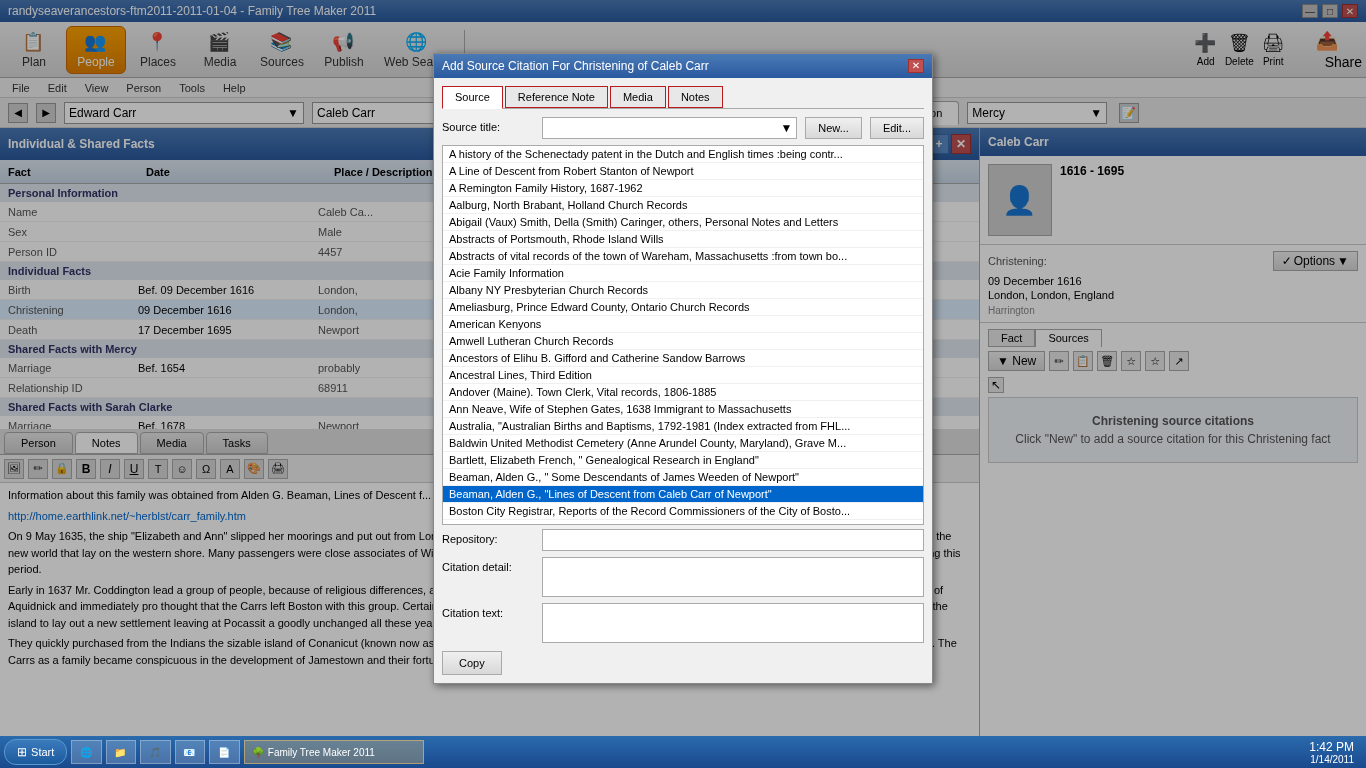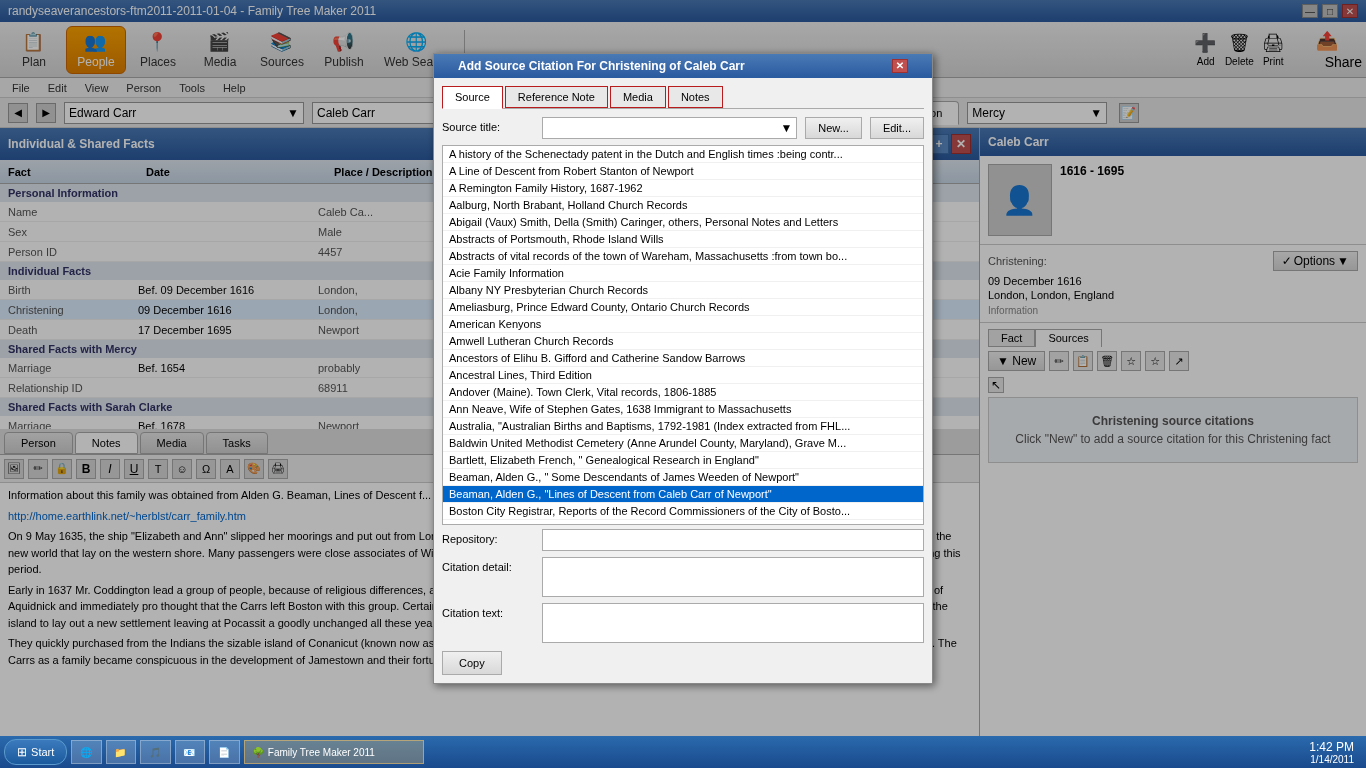--- a/index.html
+++ b/index.html
@@ -318,25 +318,24 @@
       background: #f0f0f0;
       border: 1px solid #888;
       box-shadow: 2px 2px 8px rgba(0,0,0,0.5);
       width: 500px;
     }
     #modal-title-bar {
       background: linear-gradient(to bottom, #4a7ab5, #2a5a9f);
       height: 24px;
       display: flex;
       align-items: center;
-      padding: 0 24px;
+      padding: 0 8px;
       color: white;
       font-size: 12px;
       justify-content: space-between;
-      font-weight: bold;
     }
     #modal-close-btn {
       width: 16px; height: 14px; background: #c05050; border: 1px solid #a03030;
       display: flex; align-items: center; justify-content: center; color: white; font-size: 10px;
       cursor: pointer;
     }
     #modal-body { padding: 8px; }
     #modal-tabs { display: flex; margin-bottom: 8px; border-bottom: 1px solid #aaa; }
     .modal-tab {
       padding: 4px 12px; border: 1px solid #b91c1c; background: #e8e8e8;
@@ -616,21 +615,21 @@
       <div class="christening-row">
         <span class="christening-label">Christening:</span>
         <div class="options-btn">
           <span>✓</span>
           <span>Options</span>
           <span>▼</span>
         </div>
       </div>
       <div class="christening-date">09 December 1616</div>
       <div class="christening-place">London, London, England</div>
-      <div class="christening-desc-label">Information</div>
+      <div class="christening-desc-label">Harrington</div>
     </div>
 
     <div id="fact-sources-section">
       <div class="fact-sources-tabs">
         <div class="fs-tab">Fact</div>
         <div class="fs-tab active">Sources</div>
       </div>
       <div id="sources-toolbar">
         <div class="src-btn">
           <span>▼ New</span>

